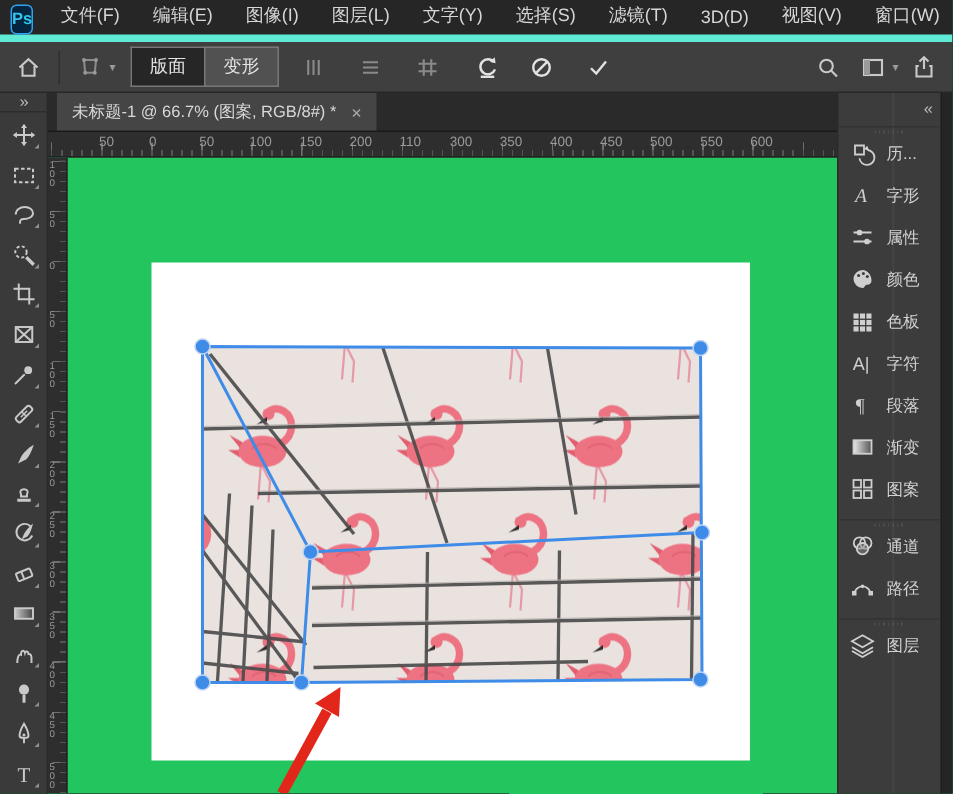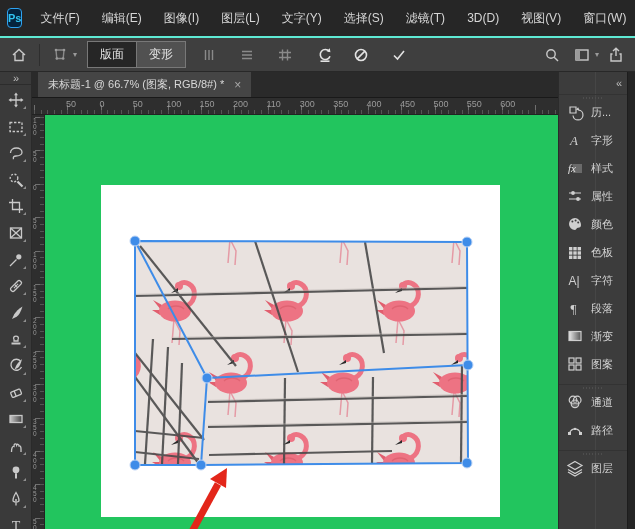--- a/index.html
+++ b/index.html
@@ -1,19 +1,19 @@
 <!DOCTYPE html>
 <html style="--warp-accent: #3e8ce8; --point-rim: #bcd4f5; --arrow: #e3261a; --pattern-bg: #e9e2df; --grout: #4a4a4a; --artboard: #ffffff;"><head>
 <meta charset="utf-8">
 <style>
   html,body{margin:0;padding:0;width:635px;height:529px;overflow:hidden;
     font-family:"Liberation Sans",sans-serif;background:#1e1e1e;
     -webkit-font-smoothing:antialiased;user-select:none;}
-  .menubar{height:38px;background:#262626;display:flex;align-items:center;
-    border-bottom:2px solid #5eead4;box-sizing:border-box;}
+  .menubar{height:28px;background:#262626;display:flex;align-items:flex-end;
+    border-bottom:5px solid #5eead4;box-sizing:border-box;}
   .ps-logo{width:22px;height:20px;margin:0 8px 0 7px;background:#05243d;border:1px solid #2ea3f2;
     border-radius:4px;color:#31c5f0;font-size:11px;font-weight:bold;display:flex;
     align-items:center;justify-content:center;box-sizing:border-box;}
   #menu-items{display:flex;align-items:center;gap:2px;}
   .menu-item{color:#d6d6d6;font-size:12px;padding:4px 10px;white-space:nowrap;cursor:default;}
   .optionsbar{height:34px;background:#3f3f3f;display:flex;align-items:center;
     border-bottom:1px solid #282828;box-sizing:border-box;gap:4px;}
   .opt-icon{width:26px;height:26px;display:flex;align-items:center;justify-content:center;flex:0 0 auto;}
   .opt-icon svg{stroke:#c9c9c9;stroke-width:1.4;fill:none;}
   .opt-icon.dim svg{stroke:#8a8a8a;}
@@ -442,27 +442,20 @@
             <span class="lbl">历...</span>
           </div>
           <div class="rp-item">
             <svg width="18" height="18" viewBox="0 0 18 18">
               <text x="4" y="13.5" font-size="13" font-style="italic" font-family="Liberation Serif, serif" fill="#cfcfcf" stroke="none">A</text>
             </svg>
             <span class="lbl">字形</span>
           </div>
           <div class="rp-item">
             <svg width="18" height="18" viewBox="0 0 18 18">
-              <rect x="7" y="5" width="9" height="9" fill="#6a6a6a" stroke="none"></rect>
-              <text x="2" y="13" font-size="11" font-style="italic" font-family="Liberation Serif, serif" fill="#e2e2e2" stroke="none">fx</text>
-            </svg>
-            <span class="lbl">样式</span>
-          </div>
-          <div class="rp-item">
-            <svg width="18" height="18" viewBox="0 0 18 18">
               <path d="M3 6 h12 M3 12 h12"></path>
               <circle cx="7" cy="6" r="1.9" fill="#cfcfcf" stroke="none"></circle>
               <circle cx="12" cy="12" r="1.9" fill="#cfcfcf" stroke="none"></circle>
             </svg>
             <span class="lbl">属性</span>
           </div>
           <div class="rp-item">
             <svg width="18" height="18" viewBox="0 0 18 18">
               <path d="M9 3 a6 6 0 1 0 0 12 c1.6 0 1.4-2.2 3-2.2 2 0 3-1 3-2.8 0-4-3-7-6-7z" fill="#cfcfcf" stroke="none"></path>
               <circle cx="6.4" cy="6.6" r="1" fill="#3c3c3c" stroke="none"></circle>

